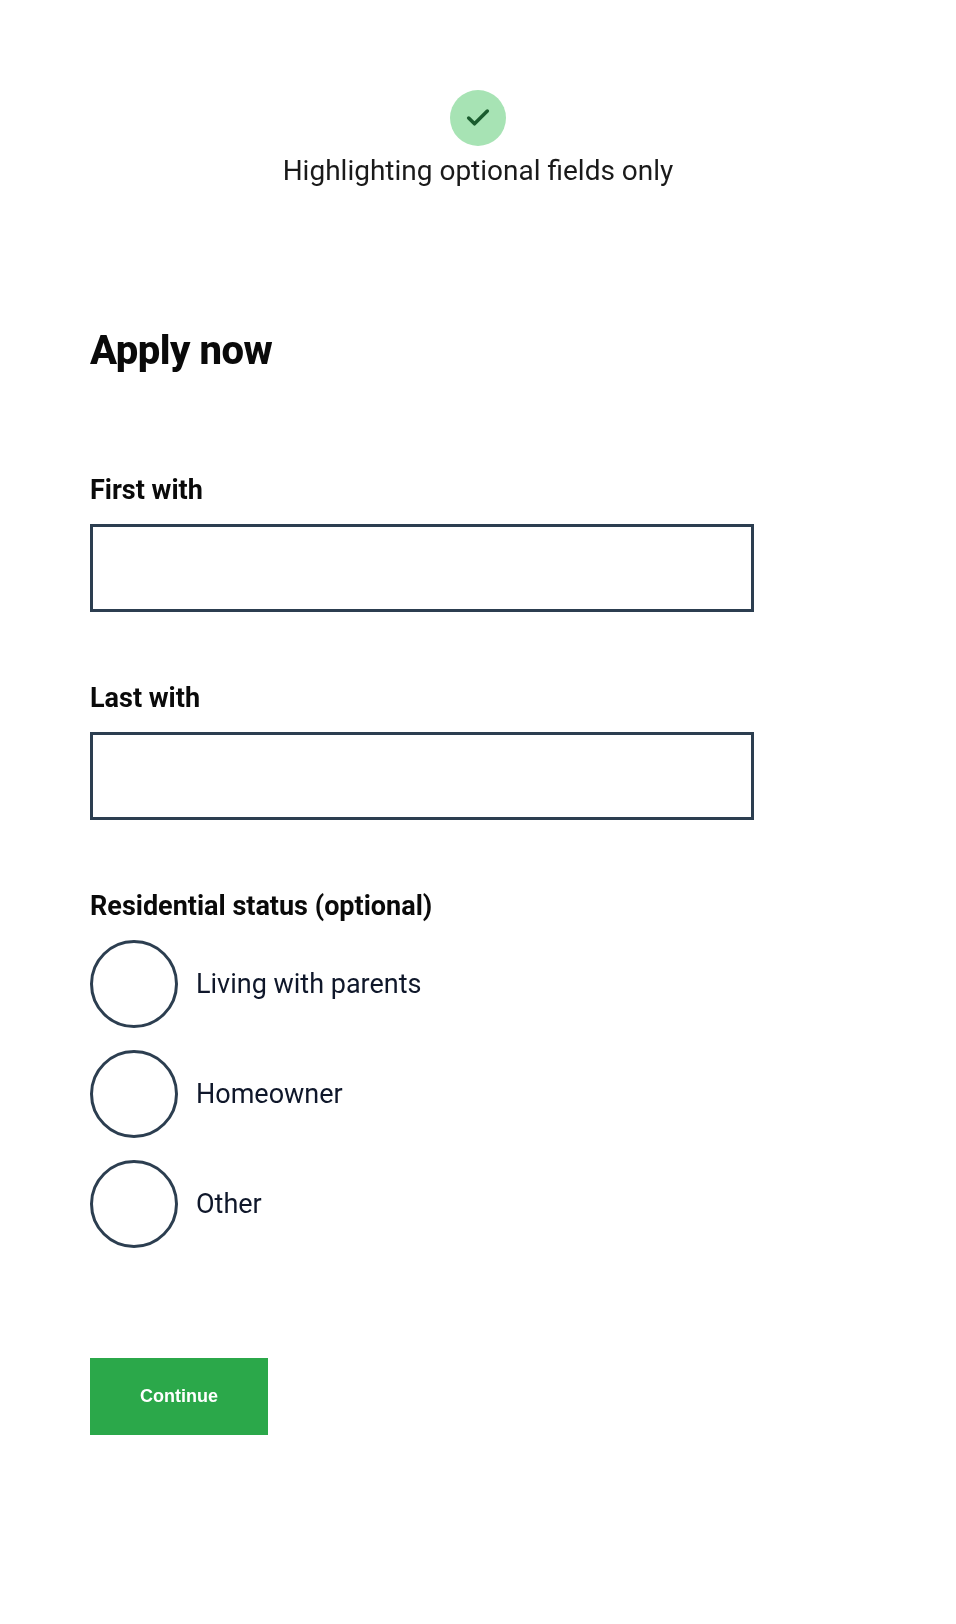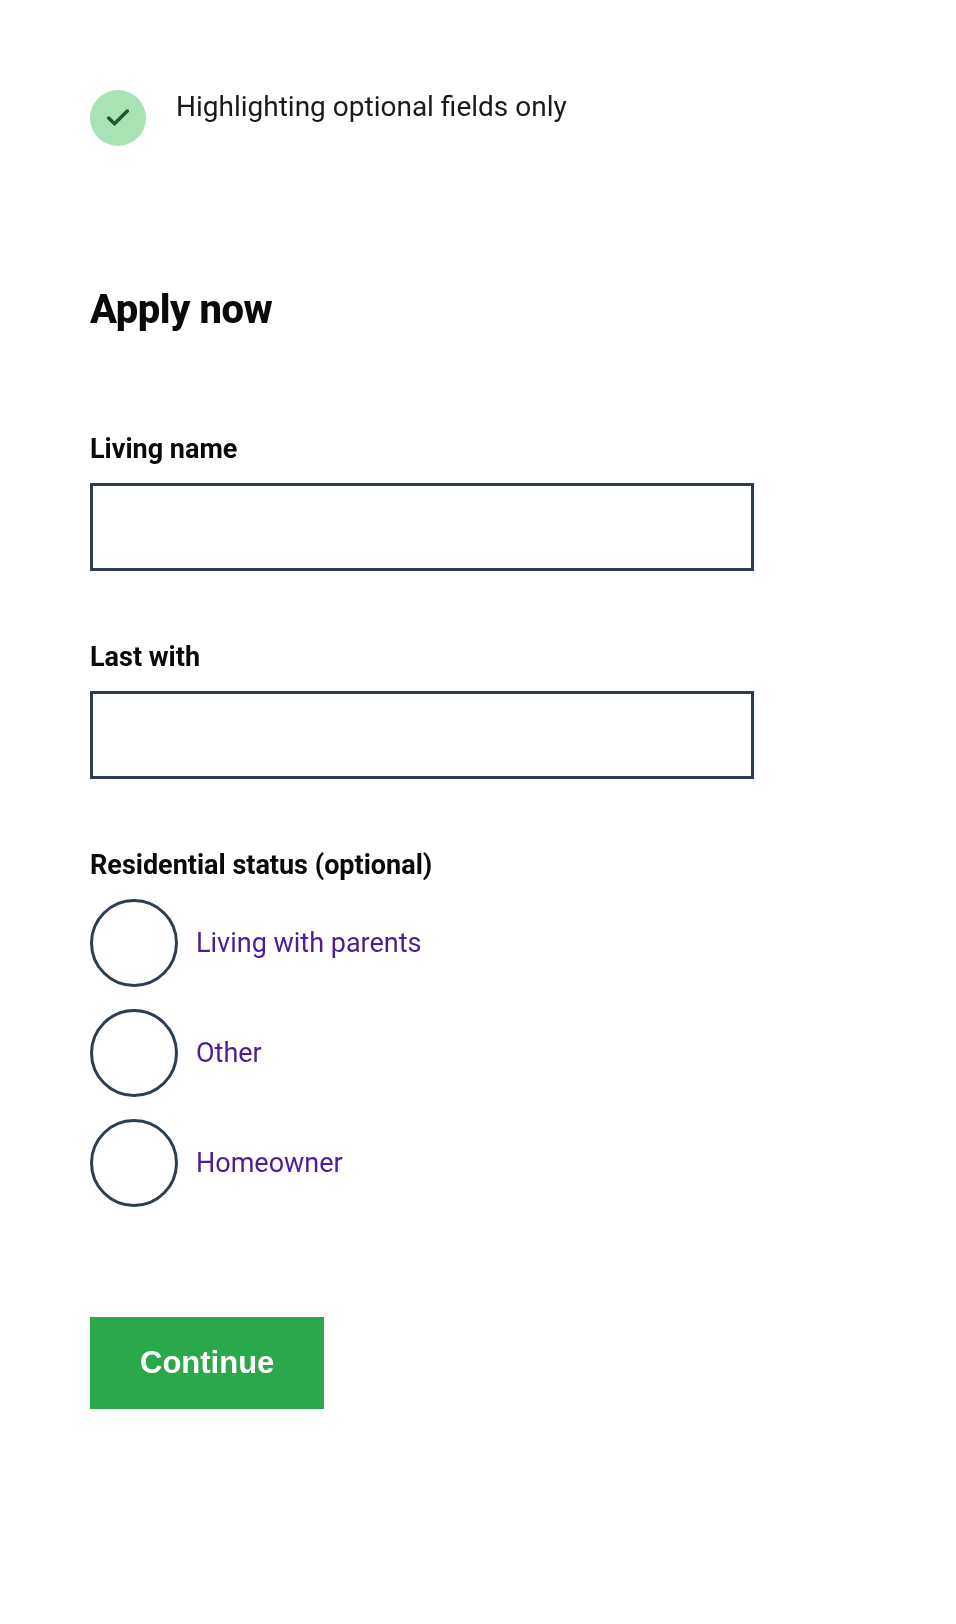--- a/index.html
+++ b/index.html
@@ -9,22 +9,24 @@
     }
     body {
       font-family: -apple-system, BlinkMacSystemFont, "Segoe UI", Roboto, Helvetica, Arial, sans-serif;
       background: #ffffff;
       width: 956px;
       height: 1624px;
       padding: 90px 90px;
     }
     .notification {
       display: flex;
-      gap: 30px;
+      align-items: center;
+      gap: 8px;
       margin-bottom: 140px;
+      flex-direction: column;
     }
     .check-circle {
       width: 56px;
       height: 56px;
       border-radius: 50%;
       background: #a7e3b4;
       display: flex;
       align-items: center;
       justify-content: center;
       flex-shrink: 0;
@@ -76,27 +78,27 @@
       width: 88px;
       height: 88px;
       border: 3px solid #2c3e50;
       border-radius: 50%;
       background: #ffffff;
       cursor: pointer;
       flex-shrink: 0;
     }
     .radio-label {
       font-size: 27px;
-      color: #4c1d95;
+      color: #0f172a;
       cursor: pointer;
     }
     .continue-button {
       background: #2ba84a;
       color: #ffffff;
-      font-size: 31px;
+      font-size: 18px;
       font-weight: 700;
       border: none;
       padding: 28px 50px;
       cursor: pointer;
       margin-top: 40px;
     }
   </style>
 </head>
 <body>
 
@@ -107,43 +109,43 @@
     <svg viewBox="0 0 24 24" fill="none" stroke="#1a5c2e" stroke-width="3" stroke-linecap="round" stroke-linejoin="round">
       <polyline points="4 12 9 17 20 6"></polyline>
     </svg>
   </div>
   <span class="notification-text">Highlighting optional fields only</span>
 </div>
 
 <h1 class="page-title">Apply now</h1>
 
 <div class="form-group">
-  <label class="form-label">Living name</label>
+  <label class="form-label">First with</label>
   <input type="text" class="text-input" value="" style="">
 </div>
 
 <div class="form-group">
   <label class="form-label">Last with</label>
   <input type="text" class="text-input" value="" style="">
 </div>
 
 <div class="form-group">
   <label class="form-label">Residential status (optional)</label>
   <div class="radio-group">
     <div class="radio-item">
       <div class="radio-circle"></div>
       <span class="radio-label">Living with parents</span>
     </div>
     <div class="radio-item">
       <div class="radio-circle"></div>
-      <span class="radio-label">Other</span>
+      <span class="radio-label">Homeowner</span>
     </div>
     <div class="radio-item">
       <div class="radio-circle"></div>
-      <span class="radio-label">Homeowner</span>
+      <span class="radio-label">Other</span>
     </div>
   </div>
 </div>
 
 <button class="continue-button">Continue</button>
 
 
 
 
 </body></html>

